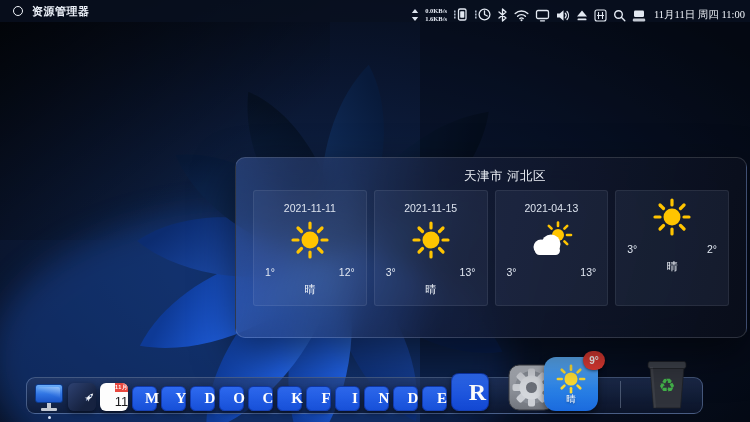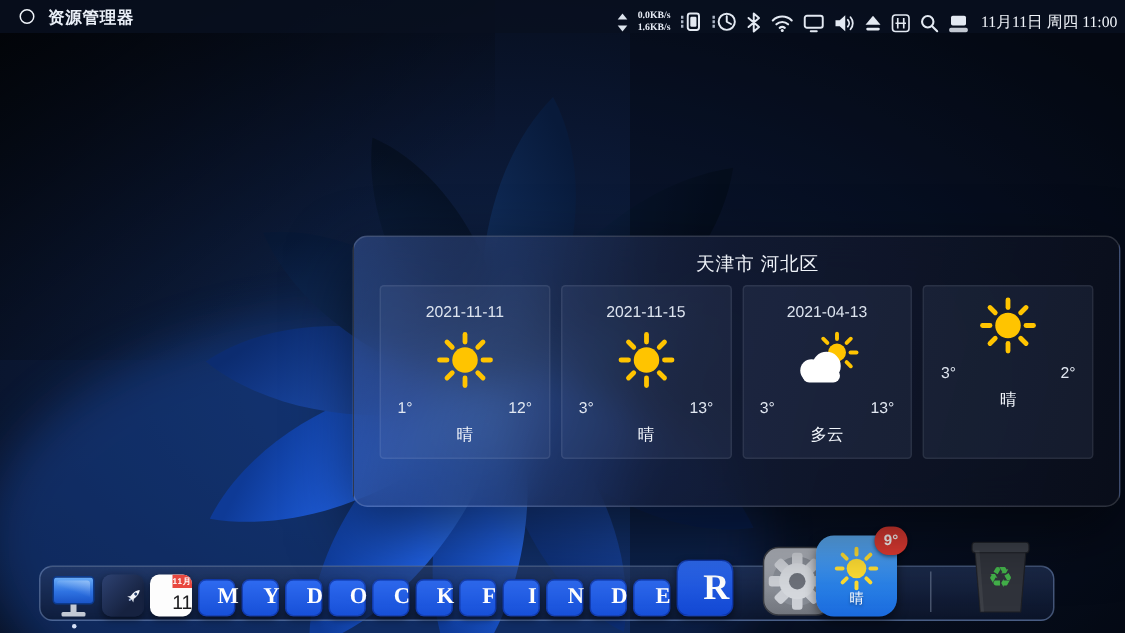--- a/index.html
+++ b/index.html
@@ -294,21 +294,20 @@
               <circle cx="13" cy="27" r="7.5"></circle>
                 <circle cx="23" cy="24" r="9.5"></circle>
                 <rect x="7" y="26" width="25" height="9" rx="4.5"></rect>
             </g>
           </svg>
         </div>
         <div class="wpc-temps">
           <span>3°</span>
           <span>13°</span>
         </div>
-        <div class="wpc-cond">多云</div>
       </div>
 
       <div class="wp-card">
         <div class="wpc-icon">
           <svg class="icon-sunny" width="44" height="40" viewBox="0 0 44 40">
             <circle cx="22" cy="20" r="8.5" fill="#ffc400"></circle>
             <g stroke="#ffc400" stroke-width="3.2" stroke-linecap="round">
               <line x1="34" y1="20" x2="39" y2="20"></line>
                 <line x1="30.5" y1="28.5" x2="34" y2="32"></line>
                 <line x1="22" y1="32" x2="22" y2="37"></line>

